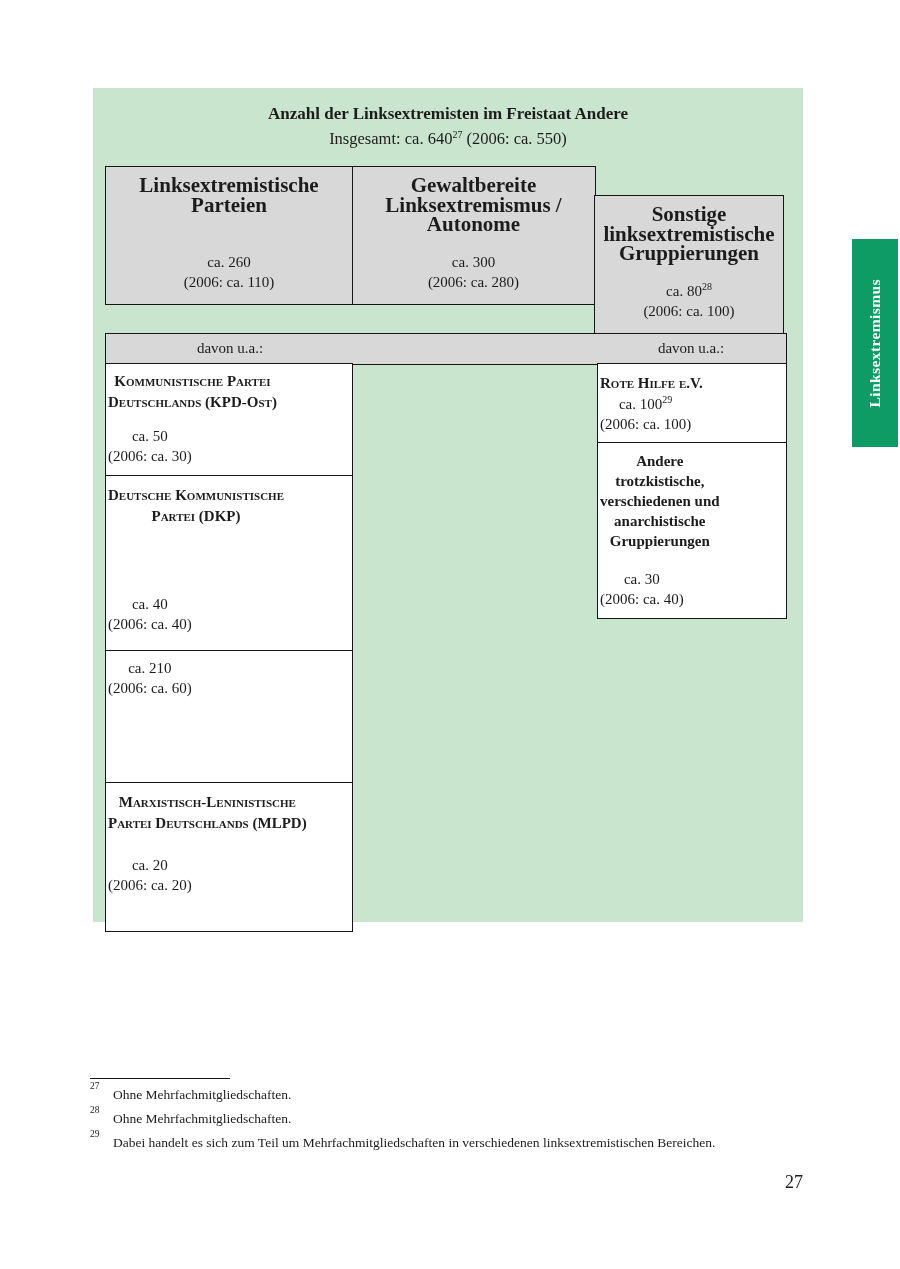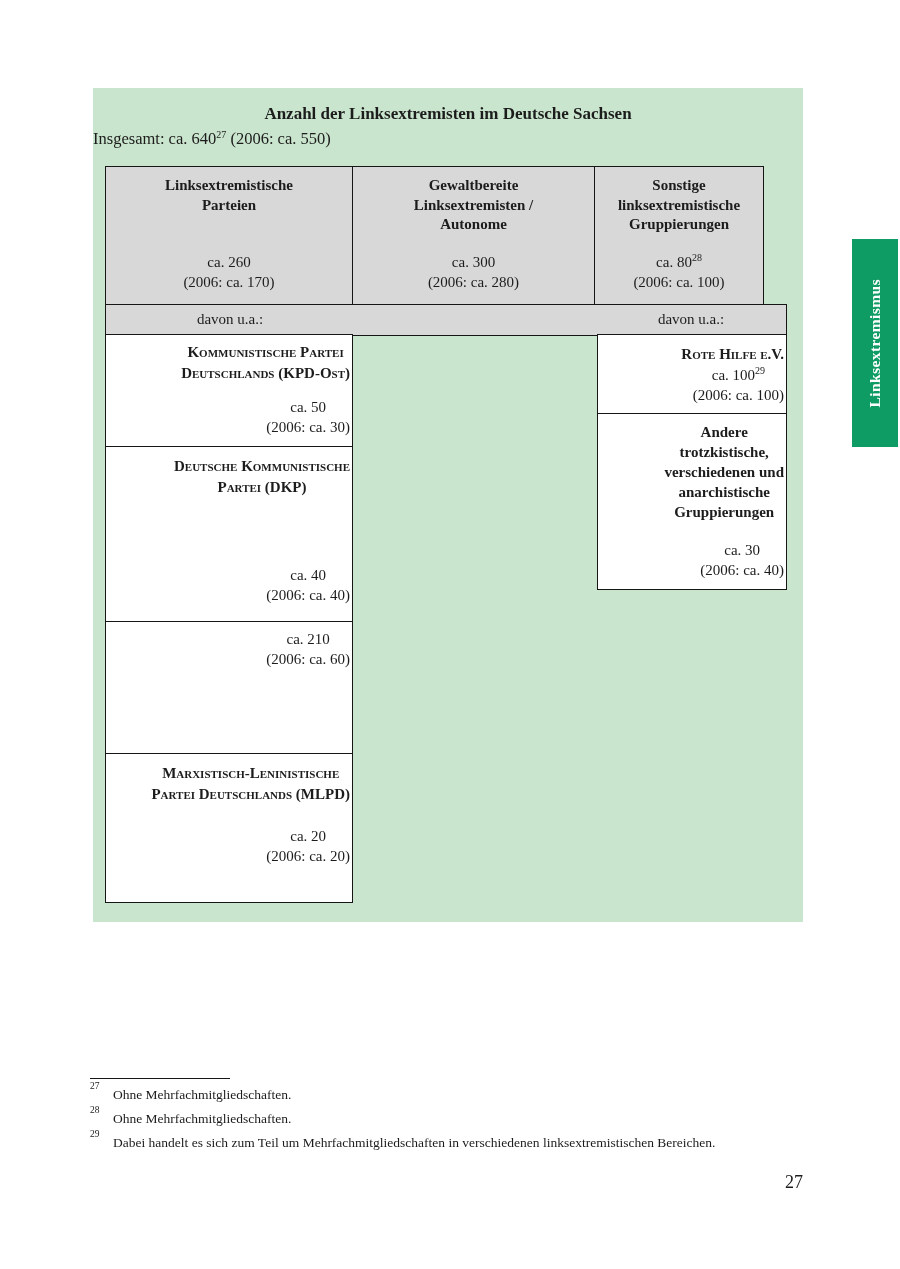--- a/index.html
+++ b/index.html
@@ -10,48 +10,48 @@
     --line:#161616;
   }
   *{margin:0;padding:0;box-sizing:border-box;}
   html,body{background:#ffffff;}
   body{font-family:"Liberation Serif","DejaVu Serif",serif;color:var(--ink);}
   .page{position:relative;width:900px;height:1269px;background:#ffffff;overflow:hidden;}
 
   
   .panel{position:absolute;left:93px;top:88px;width:710px;height:834px;background:var(--panel-bg);}
   .panel-title{margin-top:14px;height:24px;line-height:24px;text-align:center;font-weight:bold;font-size:17px;}
-  .panel-subtitle{height:26px;line-height:26px;text-align:left;font-size:16.5px;}
+  .panel-subtitle{height:26px;line-height:26px;text-align:center;font-size:16.5px;}
   sup{font-size:10px;line-height:0;vertical-align:super;}
 
   
   .tbl{position:absolute;left:12px;top:78px;width:682px;}
   .hdr-row{display:flex;}
   .hdr-cell{height:139px;background:var(--cell-bg);border:1.5px solid var(--line);
             display:flex;flex-direction:column;justify-content:space-between;align-items:center;
             text-align:center;padding:9px 2px 12px 2px;}
   .hdr-cell.c1{width:248px;}
   .hdr-cell.c2{width:244px;margin-left:-1.5px;}
-  .hdr-cell.c3{width:170px;margin-left:-1.5px;}
-  .hdr-title{font-weight:bold;font-size:15px;line-height:19.5px;white-space:pre-line;}
+  .hdr-cell.c3{width:190px;margin-left:-1.5px;margin-top:29px;}
+  .hdr-title{font-weight:bold;font-size:21px;line-height:19.5px;white-space:pre-line;}
   .counts{font-size:15px;line-height:20px;text-align:center;}
 
   .davon-row{position:relative;height:32px;margin-top:-1.5px;background:var(--cell-bg);
              border:1.5px solid var(--line);}
   .davon-label{position:absolute;top:0;height:29px;line-height:29px;text-align:center;font-size:15px;}
   .davon-label.left{left:0;width:248px;}
   .davon-label.right{right:0;width:190px;}
 
   .body-area{position:relative;margin-top:-1.5px;height:575px;}
   .stack{position:absolute;top:0;}
   .stack.left{left:0;width:248px;}
   .stack.right{right:0;width:190px;}
 
   .box{background:#ffffff;border:1.5px solid var(--line);margin-top:-1.5px;
-       display:flex;flex-direction:column;justify-content:space-between;align-items:flex-end;
+       display:flex;flex-direction:column;justify-content:space-between;align-items:flex-start;
        text-align:center;}
   .stack .box:first-child{margin-top:0;}
   .box-name{font-weight:bold;font-size:15px;line-height:21px;white-space:pre-line;font-variant:small-caps;}
   .box-name.plain{font-variant:normal;line-height:20px;}
   .bx1{height:113px;padding:7px 2px 9px 2px;}
   .bx2{height:177px;padding:9px 2px 17px 2px;}
   .bx3{height:133px;padding:7px 2px 8px 2px;}
   .bx4{height:150px;padding:9px 2px 36px 2px;}
   .bxr1{height:80px;padding:9px 2px 9px 2px;}
   .bxr2{height:177px;padding:8px 2px 9px 2px;}
@@ -70,37 +70,37 @@
 
   .page-number{position:absolute;top:1172px;left:703px;width:100px;text-align:right;
                font-size:18px;}
 </style>
 </head>
 <body>
 
 <div class="page">
 
   <div class="panel">
-    <div class="panel-title">Anzahl der Linksextremisten im Deutsche Sachsen</div>
+    <div class="panel-title">Anzahl der Linksextremisten im Freistaat Andere</div>
     <div class="panel-subtitle"><span>Insgesamt: ca. 640</span><sup>27</sup><span> (2006: ca. 550)</span></div>
 
     <div class="tbl">
 
       <div class="hdr-row">
         <div class="hdr-cell c1">
           <div class="hdr-title">Linksextremistische
 Parteien</div>
           <div class="counts">
             <div>ca. 260</div>
-            <div>(2006: ca. 170)</div>
+            <div>(2006: ca. 110)</div>
           </div>
         </div>
         <div class="hdr-cell c2">
           <div class="hdr-title">Gewaltbereite
-Linksextremisten /
+Linksextremismus /
 Autonome</div>
           <div class="counts">
             <div>ca. 300</div>
             <div>(2006: ca. 280)</div>
           </div>
         </div>
         <div class="hdr-cell c3">
           <div class="hdr-title">Sonstige
 linksextremistische
 Gruppierungen</div>

